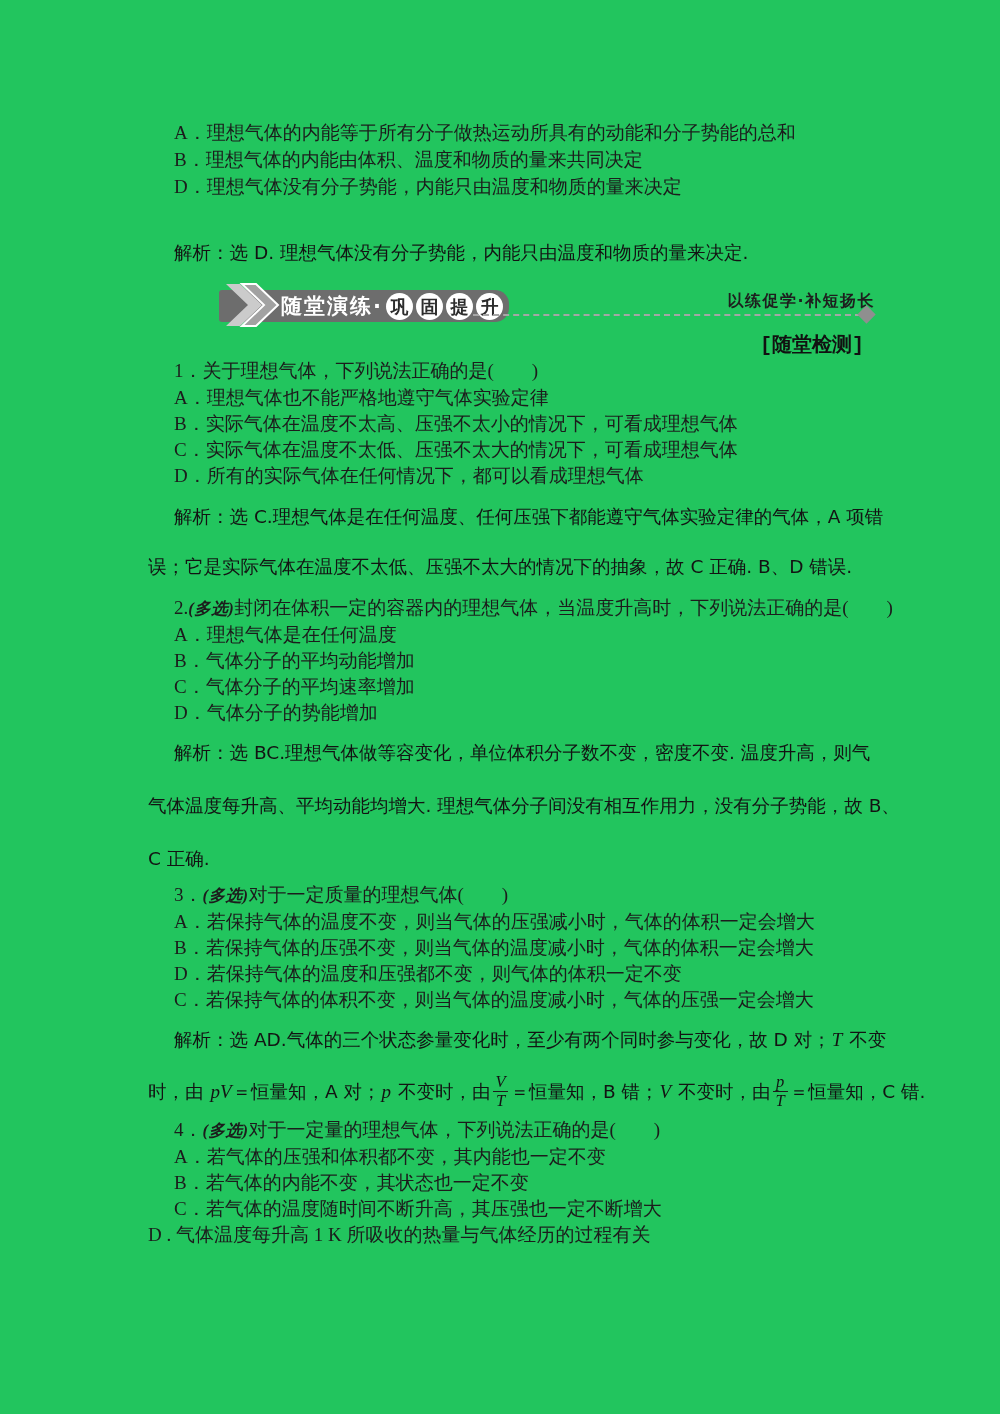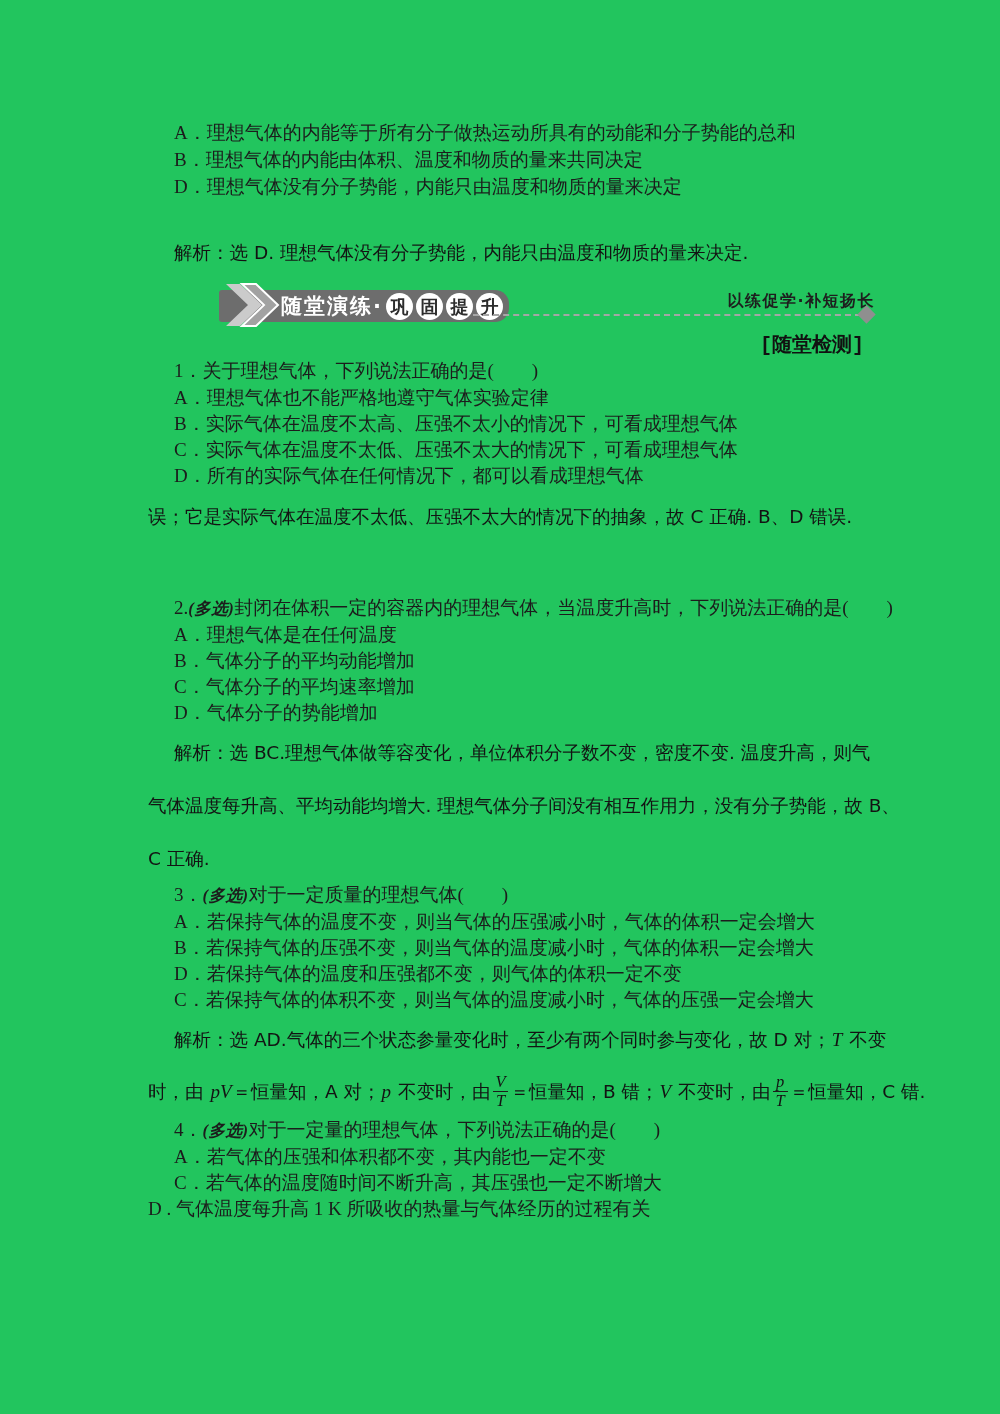--- a/index.html
+++ b/index.html
@@ -90,20 +90,21 @@
   <div class="heading">[随堂检测]</div>
 
   <div class="block" style="top:358px">
     <div class="line indent"><span class="q-num">1．</span><span class="tag"></span><span>关于理想气体，下列说法正确的是(　　)</span></div>
     <div class="line indent">A．理想气体也不能严格地遵守气体实验定律</div>
     <div class="line indent">B．实际气体在温度不太高、压强不太小的情况下，可看成理想气体</div>
     <div class="line indent">C．实际气体在温度不太低、压强不太大的情况下，可看成理想气体</div>
     <div class="line indent">D．所有的实际气体在任何情况下，都可以看成理想气体</div>
   </div>
   <div class="block analysis lh50" style="top:492px">
+    <div class="a-line indent">解析：选 C.理想气体是在任何温度、任何压强下都能遵守气体实验定律的气体，A 项错</div>
     <div class="a-line">误；它是实际气体在温度不太低、压强不太大的情况下的抽象，故 C 正确. B、D 错误.</div>
   </div>
 
   <div class="block" style="top:595px">
     <div class="line indent"><span class="q-num">2.</span><span class="tag">(多选)</span><span>封闭在体积一定的容器内的理想气体，当温度升高时，下列说法正确的是(　　)</span></div>
     <div class="line indent">A．理想气体是在任何温度</div>
     <div class="line indent">B．气体分子的平均动能增加</div>
     <div class="line indent">C．气体分子的平均速率增加</div>
     <div class="line indent">D．气体分子的势能增加</div>
   </div>
@@ -127,17 +128,18 @@
           <span class="den">T</span>
         </span><span>＝恒量知，B 错；</span><i class="mvar">V</i><span> 不变时，由</span><span class="frac">
           <span class="num">p</span>
           <span class="den">T</span>
         </span><span>＝恒量知，C 错.</span></div>
   </div>
 
   <div class="block" style="top:1117px">
     <div class="line indent"><span class="q-num">4．</span><span class="tag">(多选)</span><span>对于一定量的理想气体，下列说法正确的是(　　)</span></div>
     <div class="line indent">A．若气体的压强和体积都不变，其内能也一定不变</div>
+    <div class="line indent">B．若气体的内能不变，其状态也一定不变</div>
     <div class="line indent">C．若气体的温度随时间不断升高，其压强也一定不断增大</div>
     <div class="line">D . 气体温度每升高 1 K 所吸收的热量与气体经历的过程有关</div>
   </div>
 
 </div>
 
 </body></html>

